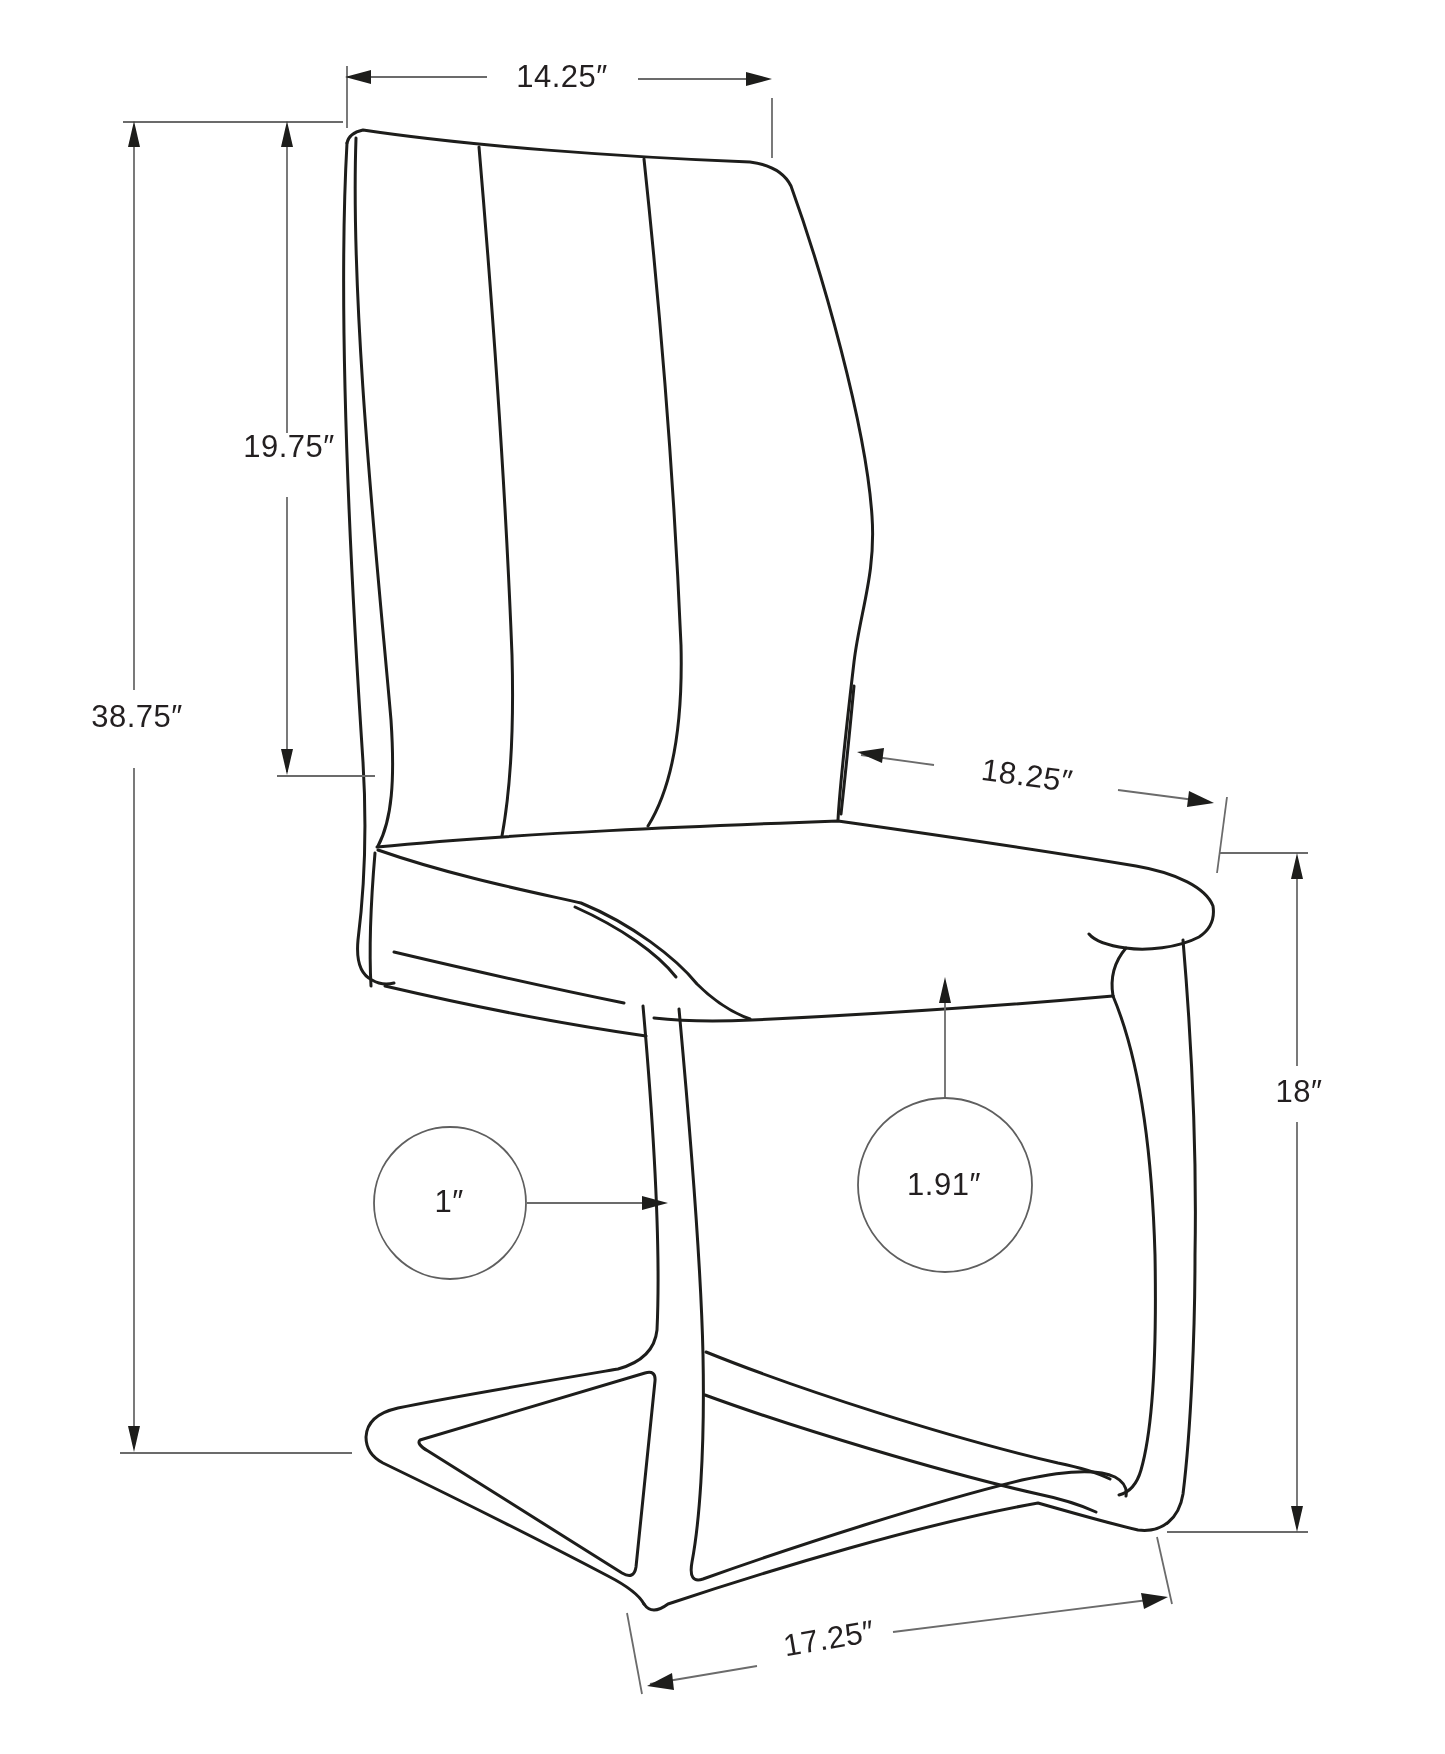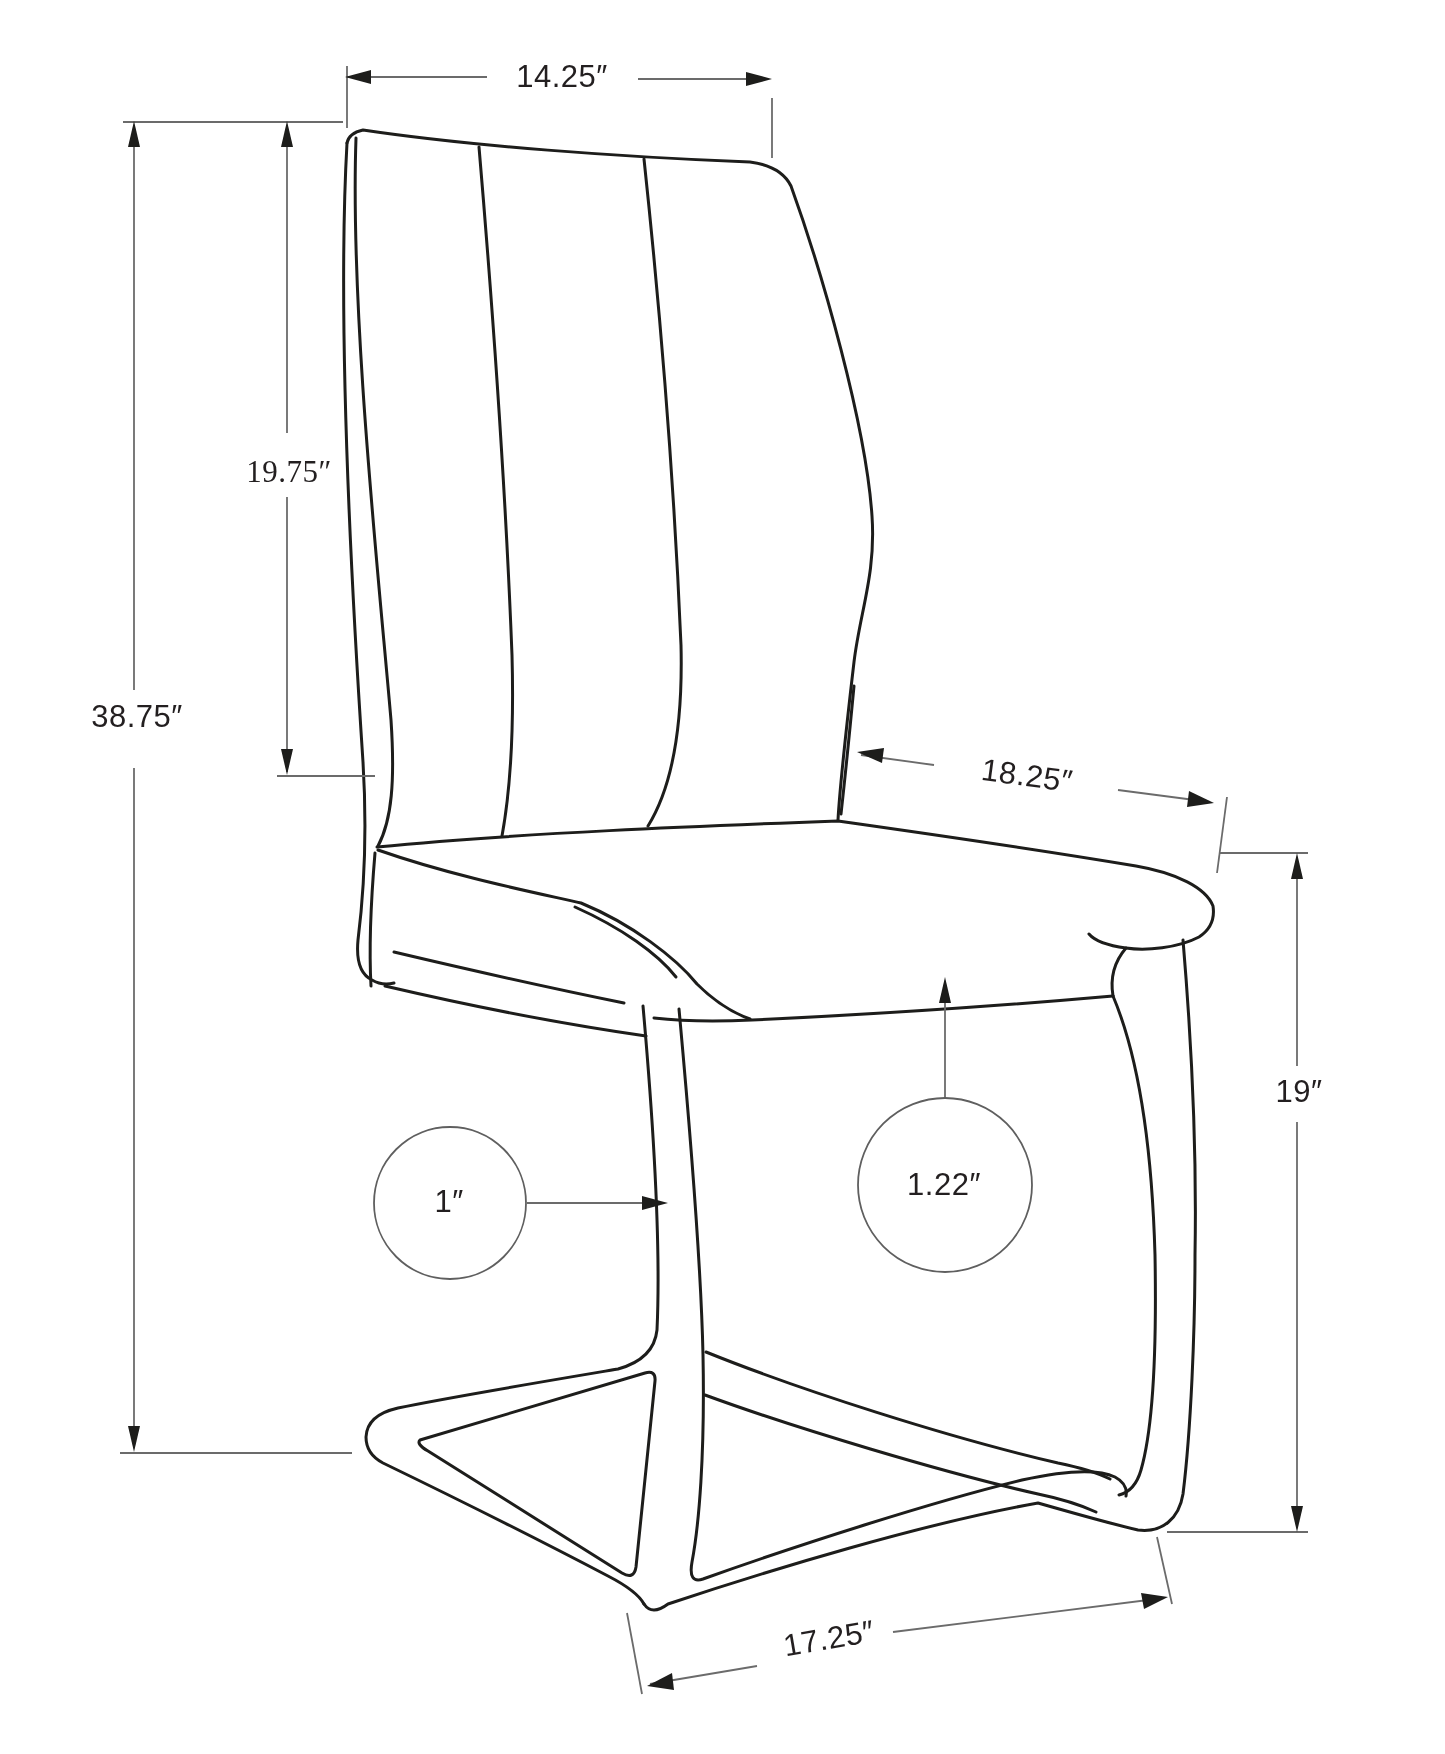--- a/index.html
+++ b/index.html
@@ -140,25 +140,25 @@
       <polygon class="arrowhead" points="1168,1597 1141,1593 1144,1609"></polygon>
       <polygon class="arrowhead" points="668,1203 642,1196 642,1210"></polygon>
       <polygon class="arrowhead" points="945,977 939,1003 951,1003"></polygon>
     </g>
   </svg>
 
   <div class="dim-label" style="left:562px; top:77px;">14.25″</div>
 
   <div class="dim-label" style="left:137px; top:717px;">38.75″</div>
 
-  <div class="dim-label" style="left:289px; top:472px;font-family:Liberation Serif, serif;">19.75″</div>
+  <div class="dim-label" style="left:289px; top:447px;">19.75″</div>
 
   <div class="dim-label rot-cw" style="left:1027px; top:776px;">18.25″</div>
 
-  <div class="dim-label" style="left:1299px; top:1092px;">19″</div>
+  <div class="dim-label" style="left:1299px; top:1092px;">18″</div>
 
   <div class="dim-label" style="left:449px; top:1202px;">1″</div>
 
-  <div class="dim-label" style="left:944px; top:1185px;">1.22″</div>
+  <div class="dim-label" style="left:944px; top:1185px;">1.91″</div>
 
   <div class="dim-label rot-ccw" style="left:829px; top:1639px;">17.25″</div>
 
 </div>
 
 </body></html>

